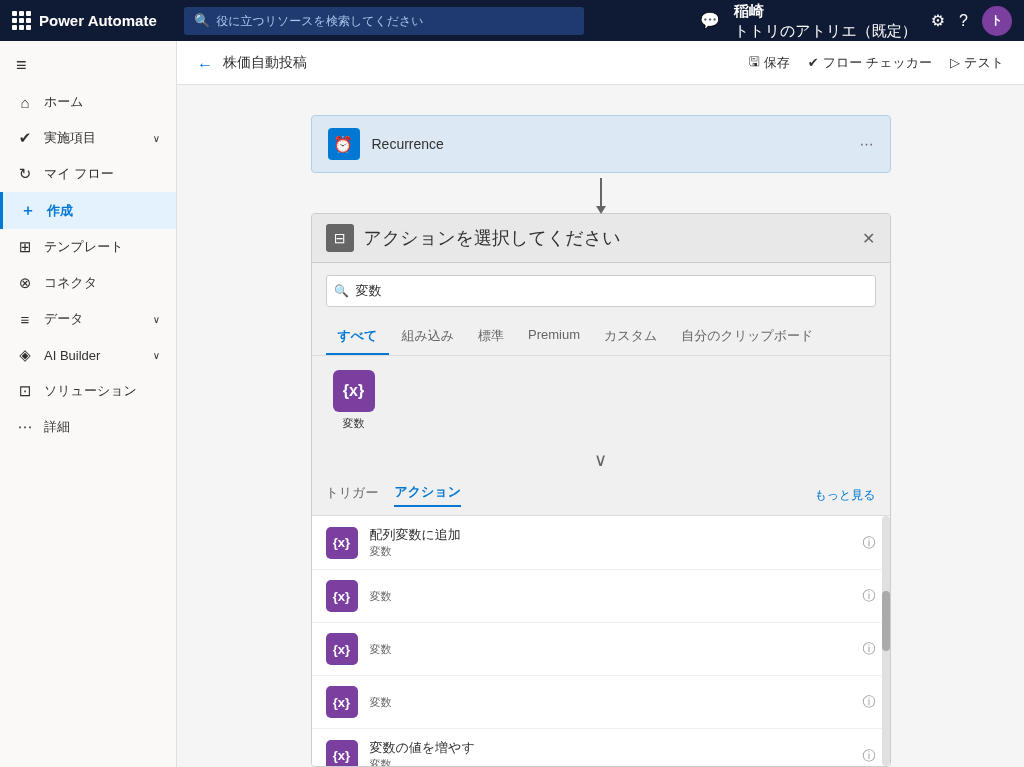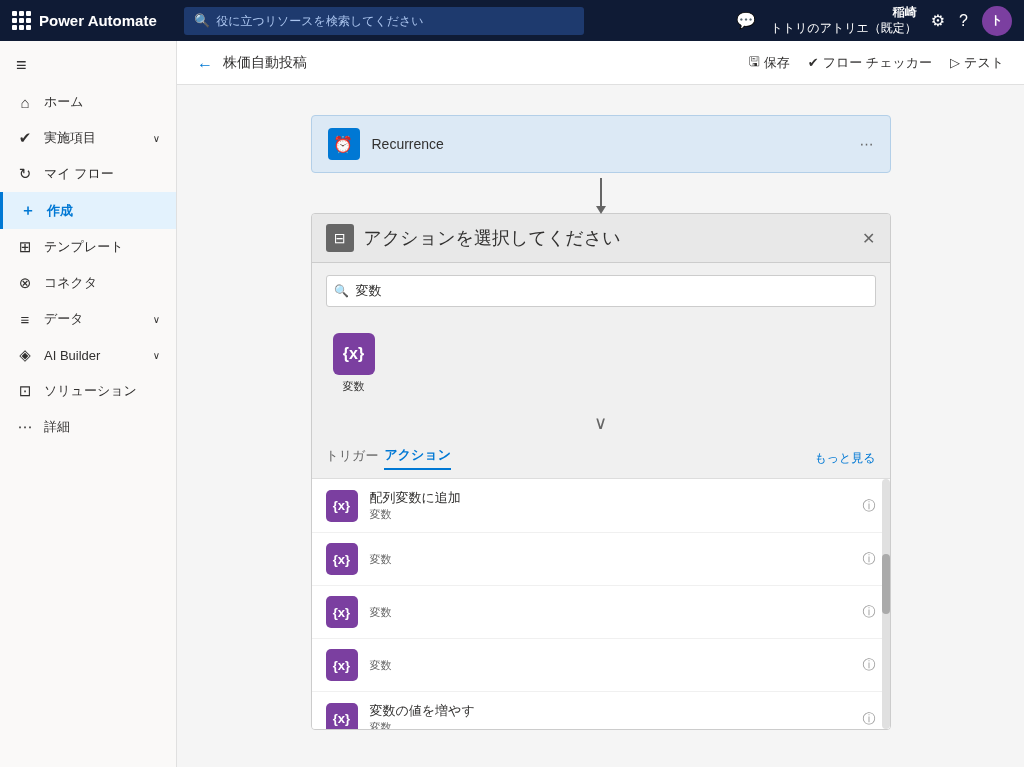--- a/index.html
+++ b/index.html
@@ -56,21 +56,21 @@
       width: 100%;
     }
     .header-search input::placeholder { color: #aac4ee; }
     .header-right {
       margin-left: auto;
       display: flex;
       align-items: center;
       gap: 14px;
     }
     .header-icon { color: white; font-size: 16px; cursor: pointer; }
-    .user-info { color: white; font-size: 12px; text-align: right; line-height: 1.3; }
+    .user-info { color: white; font-size: 15px; text-align: left; line-height: 1.3; }
     .user-info .name { font-weight: 600; }
     .avatar {
       width: 30px; height: 30px;
       border-radius: 50%;
       background: #7b3fa0;
       display: flex; align-items: center; justify-content: center;
       color: white; font-size: 12px; font-weight: bold;
     }
 
     
@@ -301,21 +301,21 @@
       color: #666;
       font-size: 18px;
     }
 
     
     .action-list-header {
       display: flex;
       align-items: center;
       padding: 8px 14px;
       border-bottom: 1px solid #ddd;
-      gap: 6px;
+      gap: 16px;
     }
     .list-tab {
       font-size: 13px;
       color: #666;
       cursor: pointer;
       padding-bottom: 4px;
     }
     .list-tab.active {
       color: #0078d4;
       border-bottom: 2px solid #0078d4;
@@ -496,20 +496,28 @@
           <div class="action-panel-header-icon">⊟</div>
           <span class="action-panel-title">アクションを選択してください</span>
           <span class="action-panel-close">✕</span>
         </div>
 
         <div class="action-search">
           <span style="color:#666;font-size:12px;">🔍</span>
           <input type="text" value="変数" style="">
         </div>
 
+        <div class="action-tabs">
+          <div class="action-tab active">すべて</div>
+          <div class="action-tab">組み込み</div>
+          <div class="action-tab">標準</div>
+          <div class="action-tab">Premium</div>
+          <div class="action-tab">カスタム</div>
+          <div class="action-tab">自分のクリップボード</div>
+        </div>
 
         <div class="action-icons-grid">
           <div class="action-icon-item">
             <div class="action-icon-box" style="background:#7b3fa0;">{x}</div>
             <span class="action-icon-label">変数</span>
           </div>
         </div>
 
         <div class="action-expand">
           <span>∨</span>

